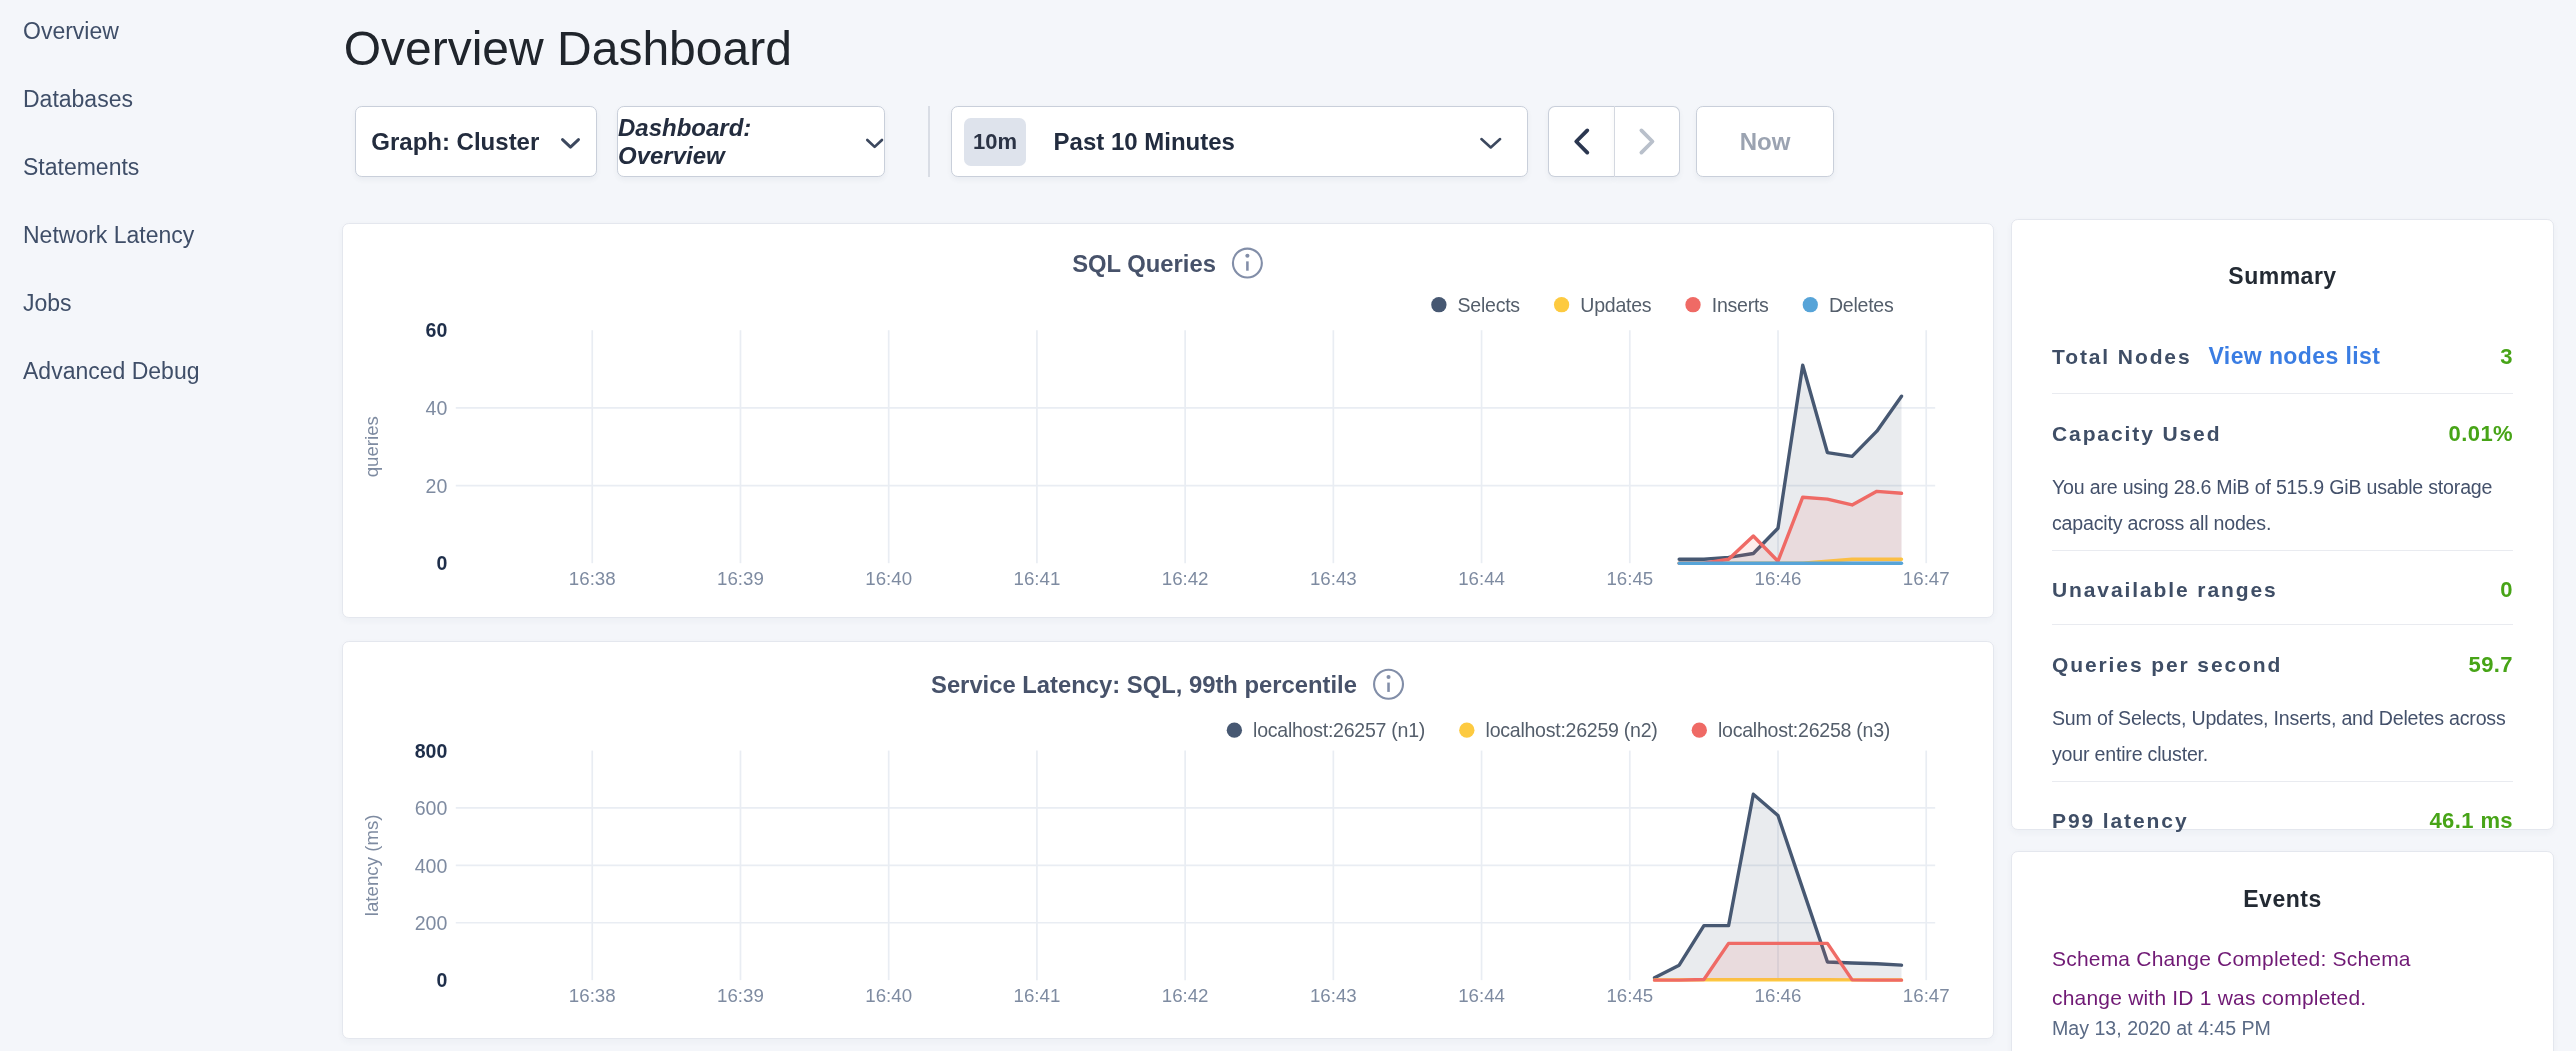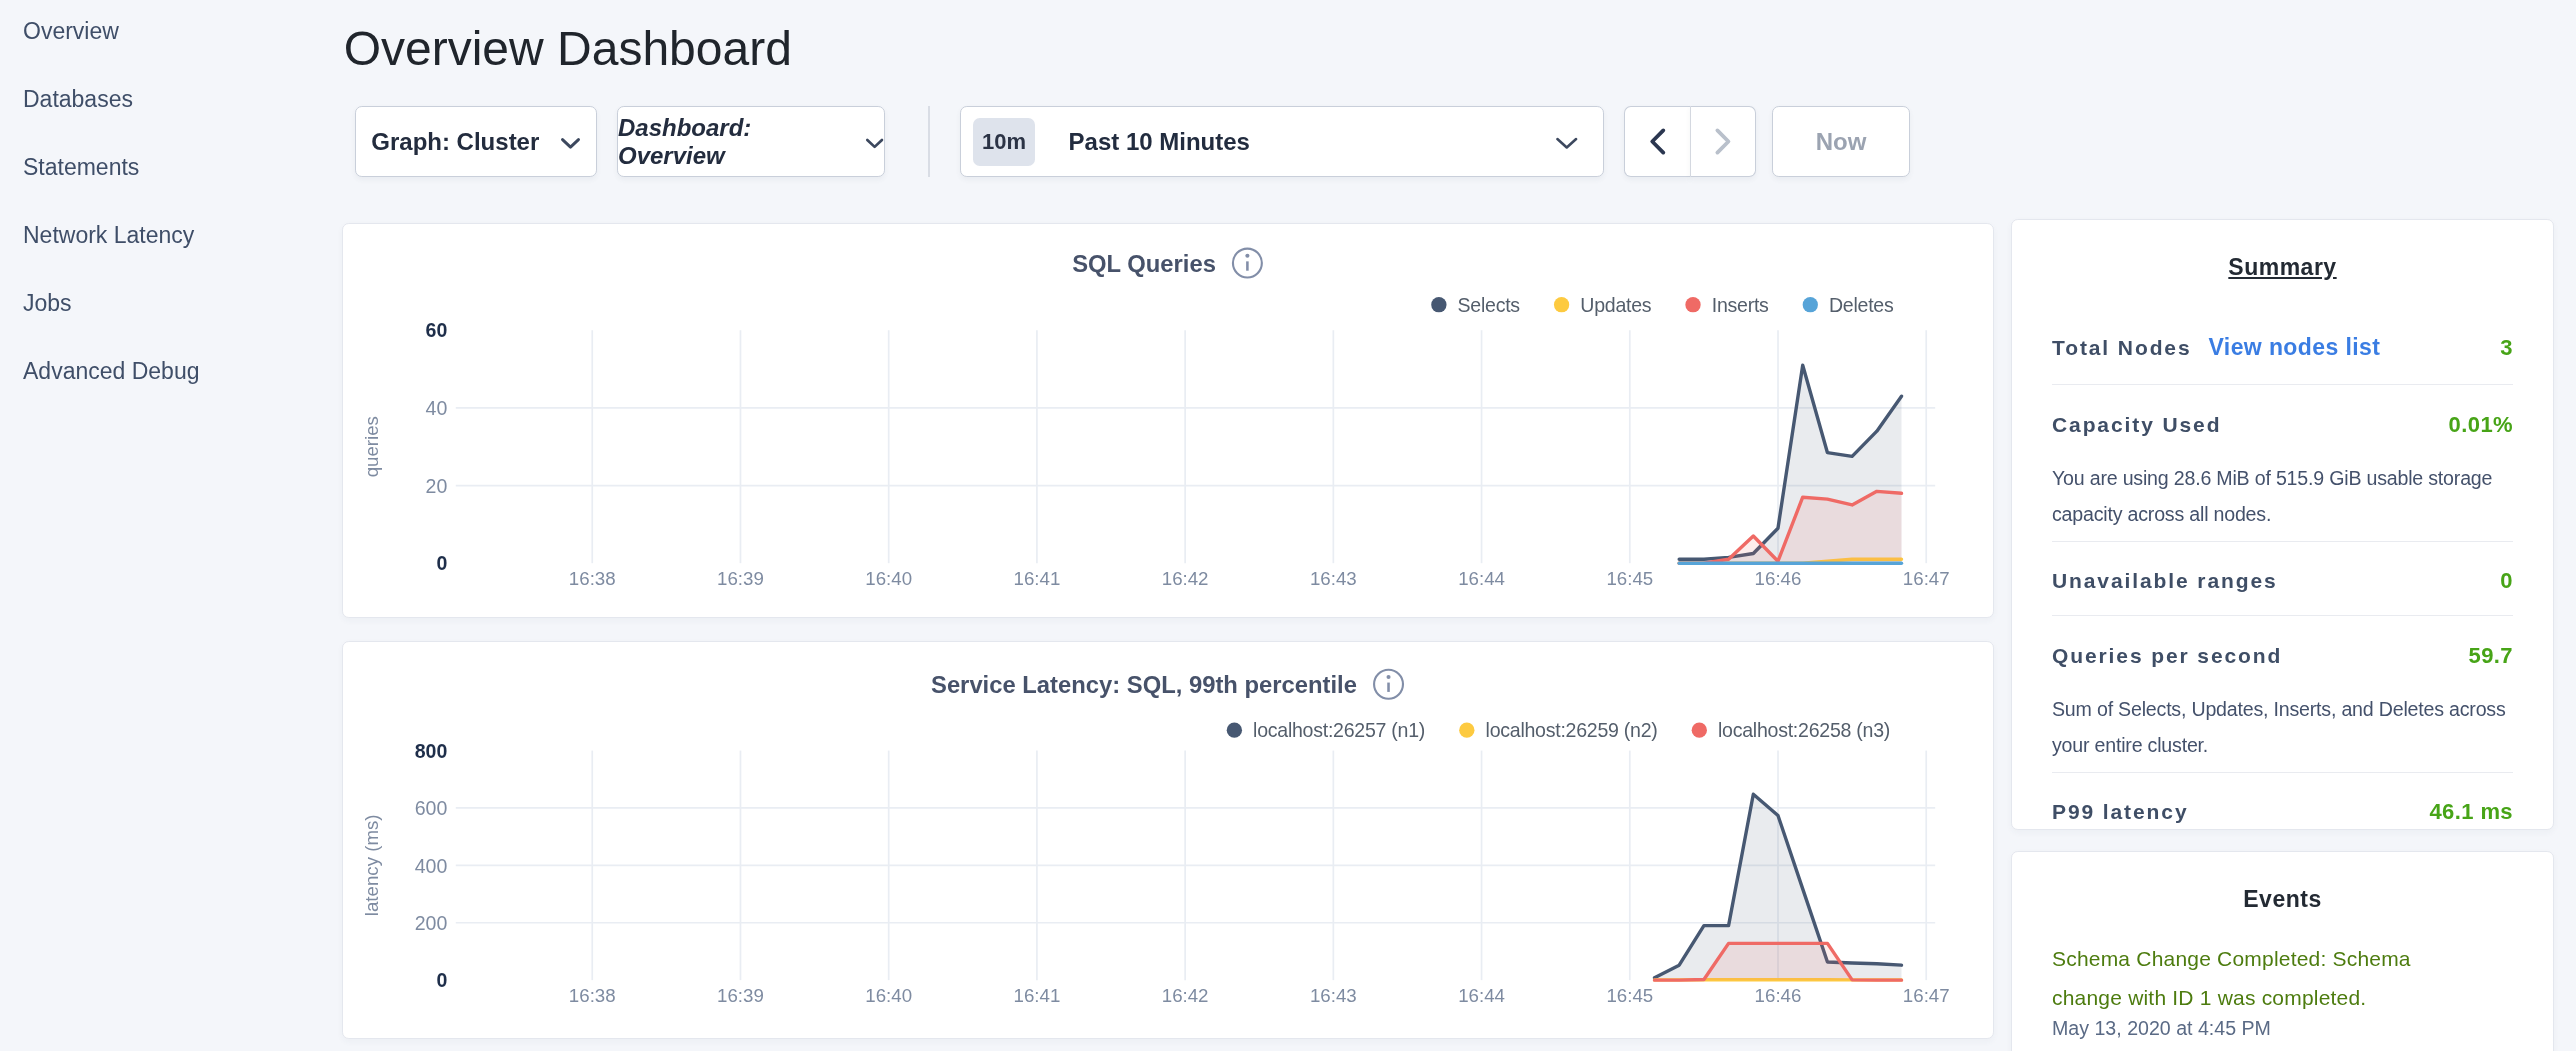--- a/index.html
+++ b/index.html
@@ -29,21 +29,21 @@
     background:#fff; border:1.7px solid #c9cfda; border-radius:6.8px;
     box-shadow:0 2.6px 5.1px rgba(63,78,104,0.06);
     display:flex; align-items:center; justify-content:center;
     font-size:24px; font-weight:700; color:#232c3e;
   }
   .dropdown { cursor:pointer; }
   .dropdown .chev { margin-left:20.4px; margin-top:4.3px; }
   .dd-graph { width:242px; }
   .dd-dash { width:268px; margin-left:20px;font-style:italic; }
   .tb-divider { width:1.7px; background:#d9dde5; margin-left:43px; }
-  .timepicker { width:644px; margin-left:30px; justify-content:flex-start; padding:0 23px 0 12.8px; cursor:pointer;gap:6px; }
+  .timepicker { width:577px; margin-left:21px; justify-content:flex-start; padding:0 23px 0 12.8px; cursor:pointer; }
   .time-badge {
     background:#dee3ec; border-radius:6.8px; height:48px; min-width:54px;
     display:flex; align-items:center; justify-content:center;
     font-size:22px; font-weight:700; color:#2b3345; padding:0 8.5px;
   }
   .time-label { margin-left:28px; font-size:24px; font-weight:700; color:#222c3f; }
   .timepicker .chev { margin-left:auto; margin-top:4.3px; }
   .arrow-group { display:flex; margin-left:20.4px; }
   .arrow-btn { width:66px; border-radius:0; border-right-width:0; cursor:pointer; }
   .arrow-btn:first-child { border-radius:6.8px 0 0 6.8px; }
@@ -65,32 +65,32 @@
     background:#fff; border:1.7px solid #e4e7ee; border-radius:6.8px;
     box-shadow:0 2.6px 6px rgba(60,70,90,0.04);
     padding:0 40px;
   }
   .panel.summary { top:219px; height:611px; }
   .panel.events { top:851px; height:357px; }
   .panel-title {
     text-align:center; font-size:23px; font-weight:700; color:#232a33;
     letter-spacing:0.5px;
   }
-  .summary .panel-title { margin-top:34px;text-decoration:underline; }
+  .summary .panel-title { margin-top:43px; }
   .events .panel-title { margin-top:34px; }
   .srow { border-bottom:1.7px solid #e9ebf0; padding:26px 0 20.4px; }
   .srow.first { padding-top:53px; padding-bottom:23px; }
   .srow.desc-row { padding-top:27px; padding-bottom:9.4px; }
   .srow.last { border-bottom:none; }
   .srow-head { display:flex; align-items:baseline; }
   .srow-label { font-size:21px; font-weight:700; color:#3f4e66; letter-spacing:1.9px; white-space:nowrap; }
   .srow-link { font-size:23px; font-weight:700; color:#3a7de3; margin-left:17px; letter-spacing:0.4px; text-decoration:none; cursor:pointer; white-space:nowrap; }
   .srow-value { margin-left:auto; font-size:22px; font-weight:700; color:#47a417; letter-spacing:0.4px; white-space:nowrap; }
   .srow-desc { margin-top:22px; font-size:19.6px; color:#44516b; line-height:36px; letter-spacing:-0.2px; }
-  .event-msg { margin-top:25.5px; font-size:21px; color:#4d7c0f; line-height:39px; letter-spacing:0.2px; padding-right:43px; }
+  .event-msg { margin-top:25.5px; font-size:21px; color:#701a75; line-height:39px; letter-spacing:0.2px; padding-right:43px; }
   .event-time { margin-top:0px; font-size:19.6px; color:#5a6a85; }
 </style>
 </head>
 <body>
 
 <nav class="sidebar">
   <div class="nav-item">
       <span>Overview</span>
     </div>
   <div class="nav-item">

